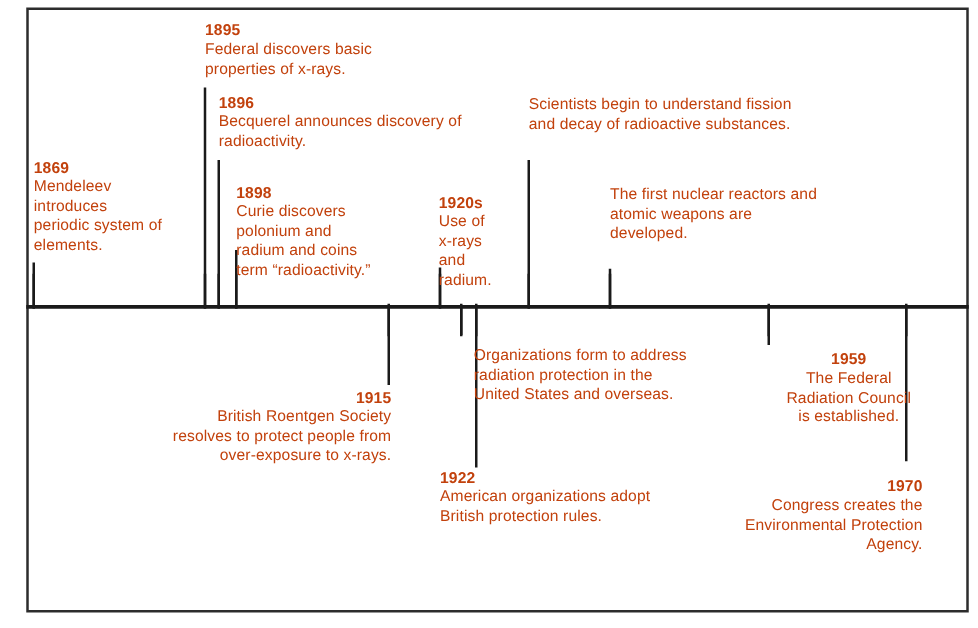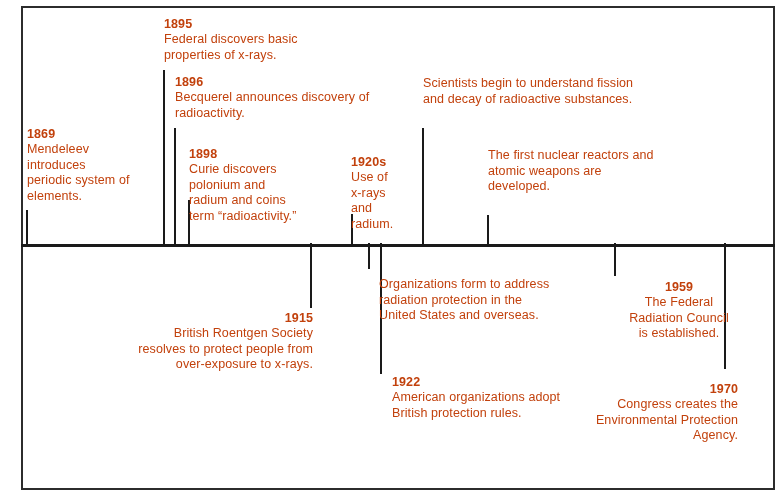--- a/index.html
+++ b/index.html
@@ -159,21 +159,21 @@
 resolves to protect people from
 over-exposure to x-rays.</span>
   </div>
 
   <div class="entry" style="left:379px; top:277px; width:225px;">
     <span class="desc">Organizations form to address
 radiation protection in the
 United States and overseas.</span>
   </div>
 
-  <div class="entry" style="left:352px; top:374px; width:240px;margin-left:40px;">
+  <div class="entry" style="left:352px; top:374px; width:240px;">
     <span class="year">1922</span>
     <span class="desc">American organizations adopt
 British protection rules.</span>
   </div>
 
   <div class="entry" style="left:614px; top:279px; width:130px;text-align:center;">
     <span class="year">1959</span>
     <span class="desc">The Federal
 Radiation Council
 is established.</span>

